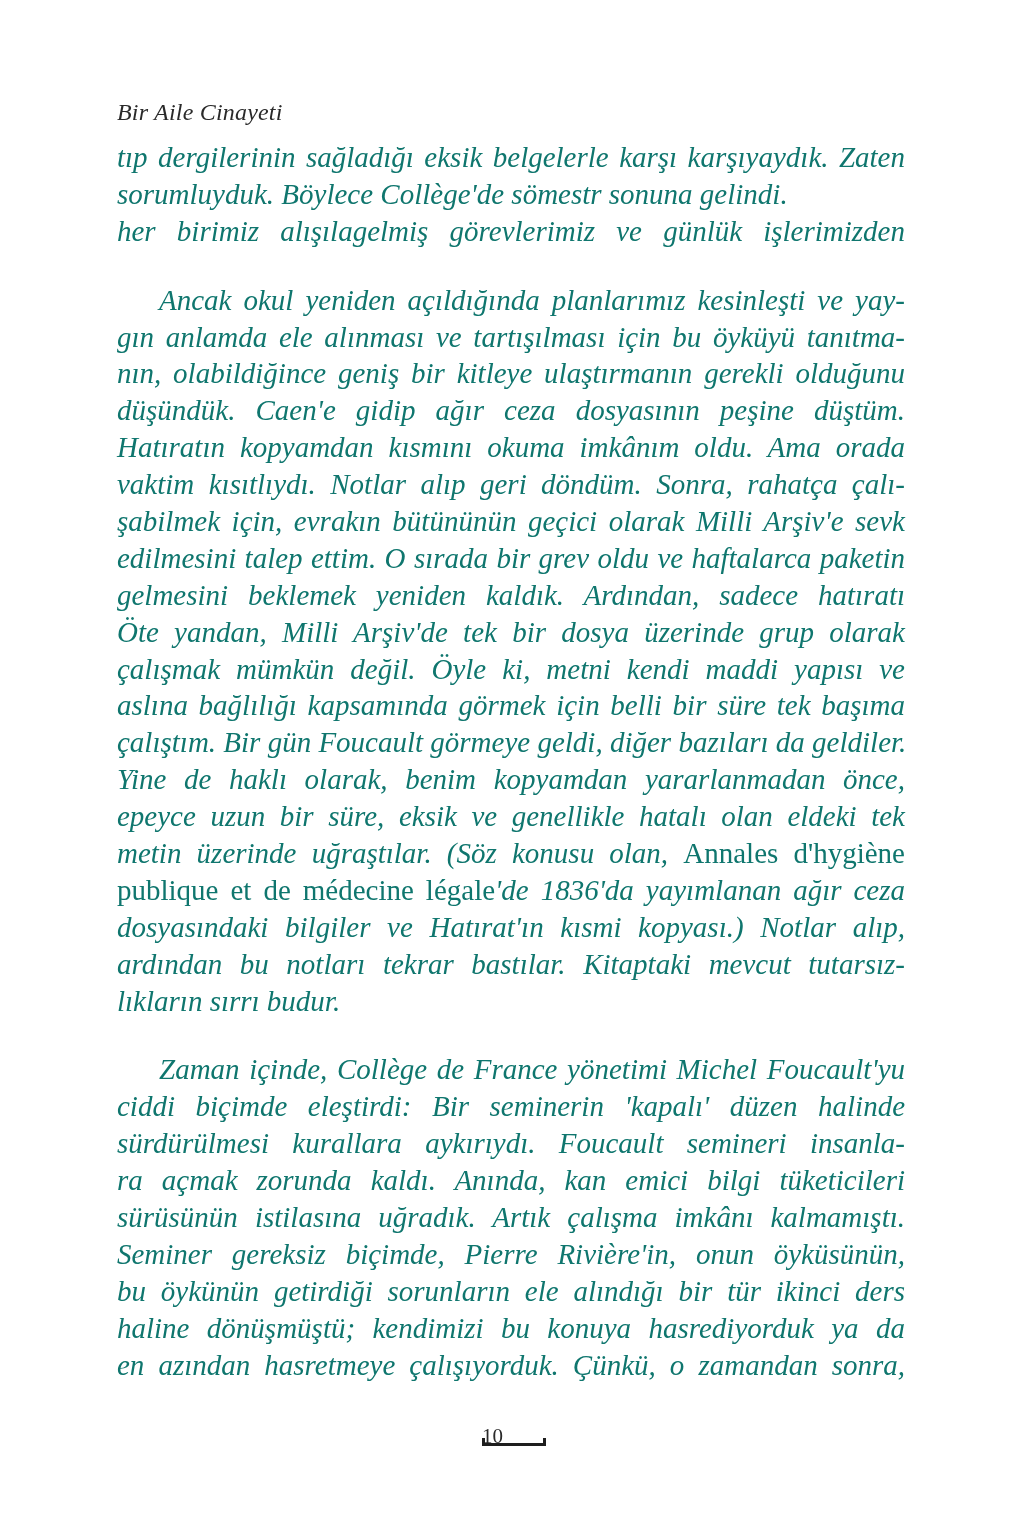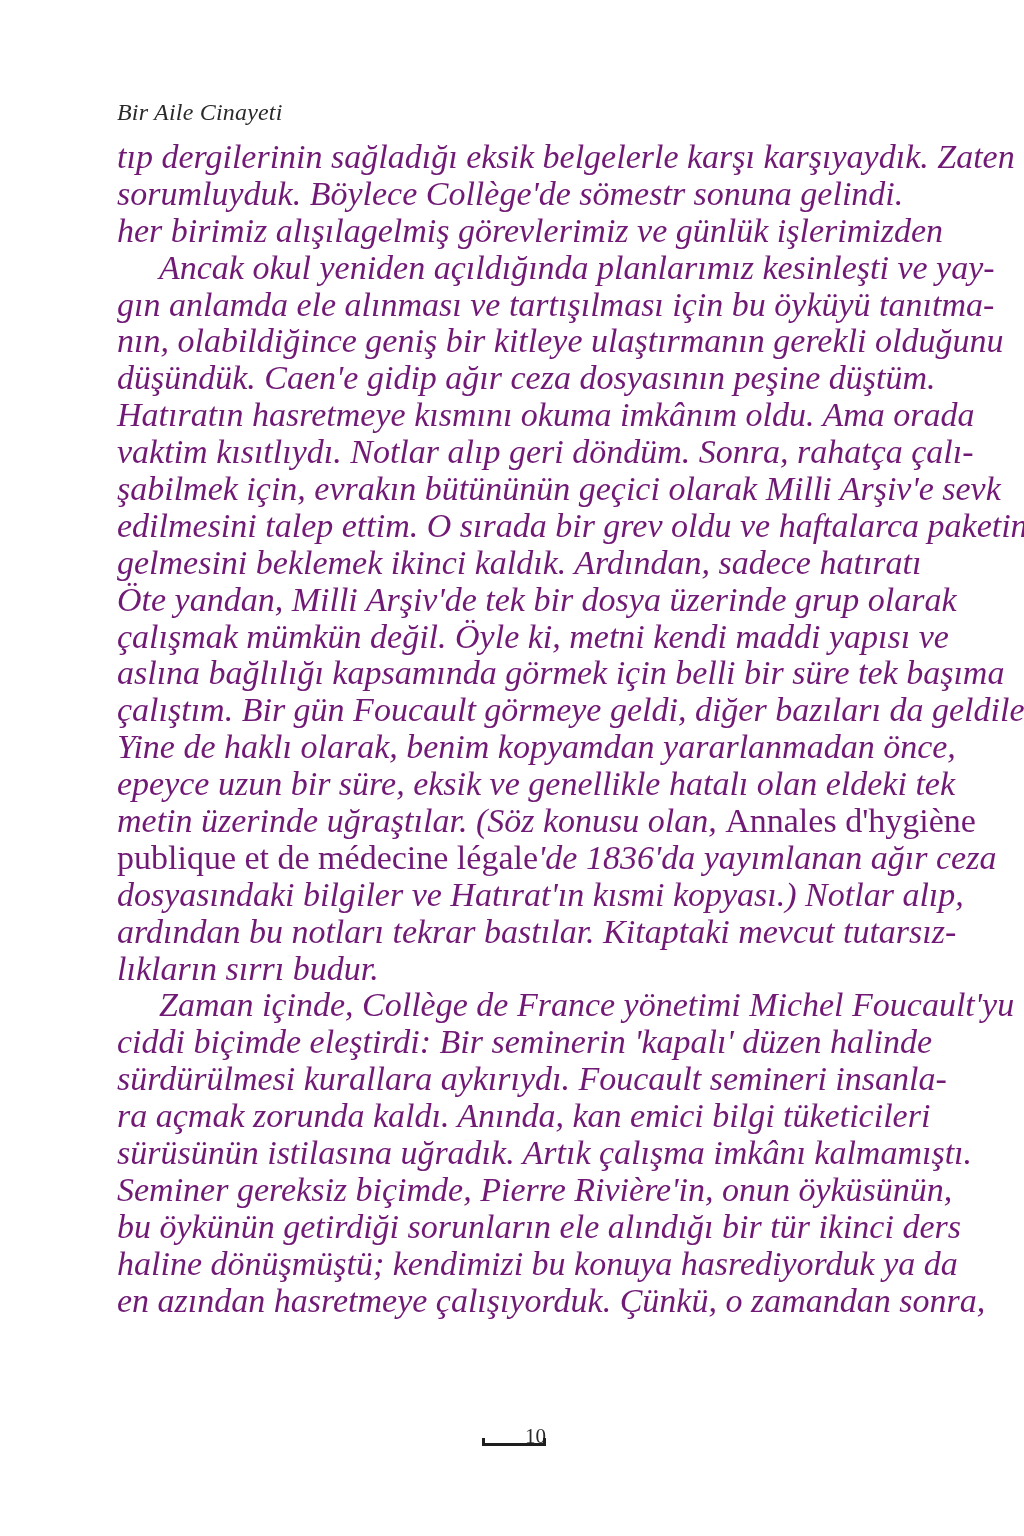--- a/index.html
+++ b/index.html
@@ -5,33 +5,33 @@
     html, body { margin: 0; padding: 0; background: #ffffff; }
     body { width: 1024px; height: 1536px; position: relative; overflow: hidden; color: #1e1e1e; }
     .running-head {
       position: absolute; left: 117px; top: 99px;
       font-family: "Liberation Serif", serif; font-style: italic;
       font-size: 24px; color: #2a2a2a; letter-spacing: 0.2px;
     }
     .text-block {
       position: absolute; left: 117px; top: 139px; width: 788px;
       font-family: "Liberation Serif", serif; font-style: italic;
-      font-size: 34px; line-height: 36.9px; color: #701a75;
+      font-size: 29px; line-height: 36.9px; color: #0f766e;
     }
     .line {
       display: block; white-space: nowrap;
       text-align: justify; text-align-last: justify;
       height: 36.9px;
     }
     .line.last { text-align-last: left; }
-    .line.indent { padding-left: 42px; }
+    .line.indent { padding-left: 42px; margin-top: 32px; }
     .roman { font-style: normal; }
     .page-number {
       position: absolute; left: 482px; top: 1424px; width: 64px;
-      text-align: right;
+      text-align: left;
       font-family: "Liberation Serif", serif; font-size: 21px; color: #2a2a2a;
     }
     .page-rule {
       position: absolute; left: 482px; top: 1443px; width: 64px; height: 3px;
       background: #1e1e1e;
     }
     .page-rule::before, .page-rule::after {
       content: ""; position: absolute; top: -5px; width: 3px; height: 8px; background: #1e1e1e;
     }
     .page-rule::before { left: 0; }
@@ -45,25 +45,25 @@
 <div class="text-block">
 
   <span class="line">tıp dergilerinin sağladığı eksik belgelerle karşı karşıyaydık. Zaten</span>
   <span class="line last">sorumluyduk. Böylece Collège'de sömestr sonuna gelindi.</span>
   <span class="line">her birimiz alışılagelmiş görevlerimiz ve günlük işlerimizden</span>
 
   <span class="line indent">Ancak okul yeniden açıldığında planlarımız kesinleşti ve yay-</span>
   <span class="line">gın anlamda ele alınması ve tartışılması için bu öyküyü tanıtma-</span>
   <span class="line">nın, olabildiğince geniş bir kitleye ulaştırmanın gerekli olduğunu</span>
   <span class="line">düşündük. Caen'e gidip ağır ceza dosyasının peşine düştüm.</span>
-  <span class="line">Hatıratın hasretmeye kısmını okuma imkânım oldu. Ama orada</span>
+  <span class="line">Hatıratın kopyamdan kısmını okuma imkânım oldu. Ama orada</span>
   <span class="line">vaktim kısıtlıydı. Notlar alıp geri döndüm. Sonra, rahatça çalı-</span>
   <span class="line">şabilmek için, evrakın bütününün geçici olarak Milli Arşiv'e sevk</span>
   <span class="line">edilmesini talep ettim. O sırada bir grev oldu ve haftalarca paketin</span>
-  <span class="line">gelmesini beklemek ikinci kaldık. Ardından, sadece hatıratı</span>
+  <span class="line">gelmesini beklemek yeniden kaldık. Ardından, sadece hatıratı</span>
   <span class="line">Öte yandan, Milli Arşiv'de tek bir dosya üzerinde grup olarak</span>
   <span class="line">çalışmak mümkün değil. Öyle ki, metni kendi maddi yapısı ve</span>
   <span class="line">aslına bağlılığı kapsamında görmek için belli bir süre tek başıma</span>
   <span class="line">çalıştım. Bir gün Foucault görmeye geldi, diğer bazıları da geldiler.</span>
   <span class="line">Yine de haklı olarak, benim kopyamdan yararlanmadan önce,</span>
   <span class="line">epeyce uzun bir süre, eksik ve genellikle hatalı olan eldeki tek</span>
   <span class="line"><span>metin üzerinde uğraştılar. (Söz konusu olan, </span><span class="roman">Annales d'hygiène</span></span>
   <span class="line"><span class="roman">publique et de médecine légale</span><span>'de 1836'da yayımlanan ağır ceza</span></span>
   <span class="line">dosyasındaki bilgiler ve Hatırat'ın kısmi kopyası.) Notlar alıp,</span>
   <span class="line">ardından bu notları tekrar bastılar. Kitaptaki mevcut tutarsız-</span>

